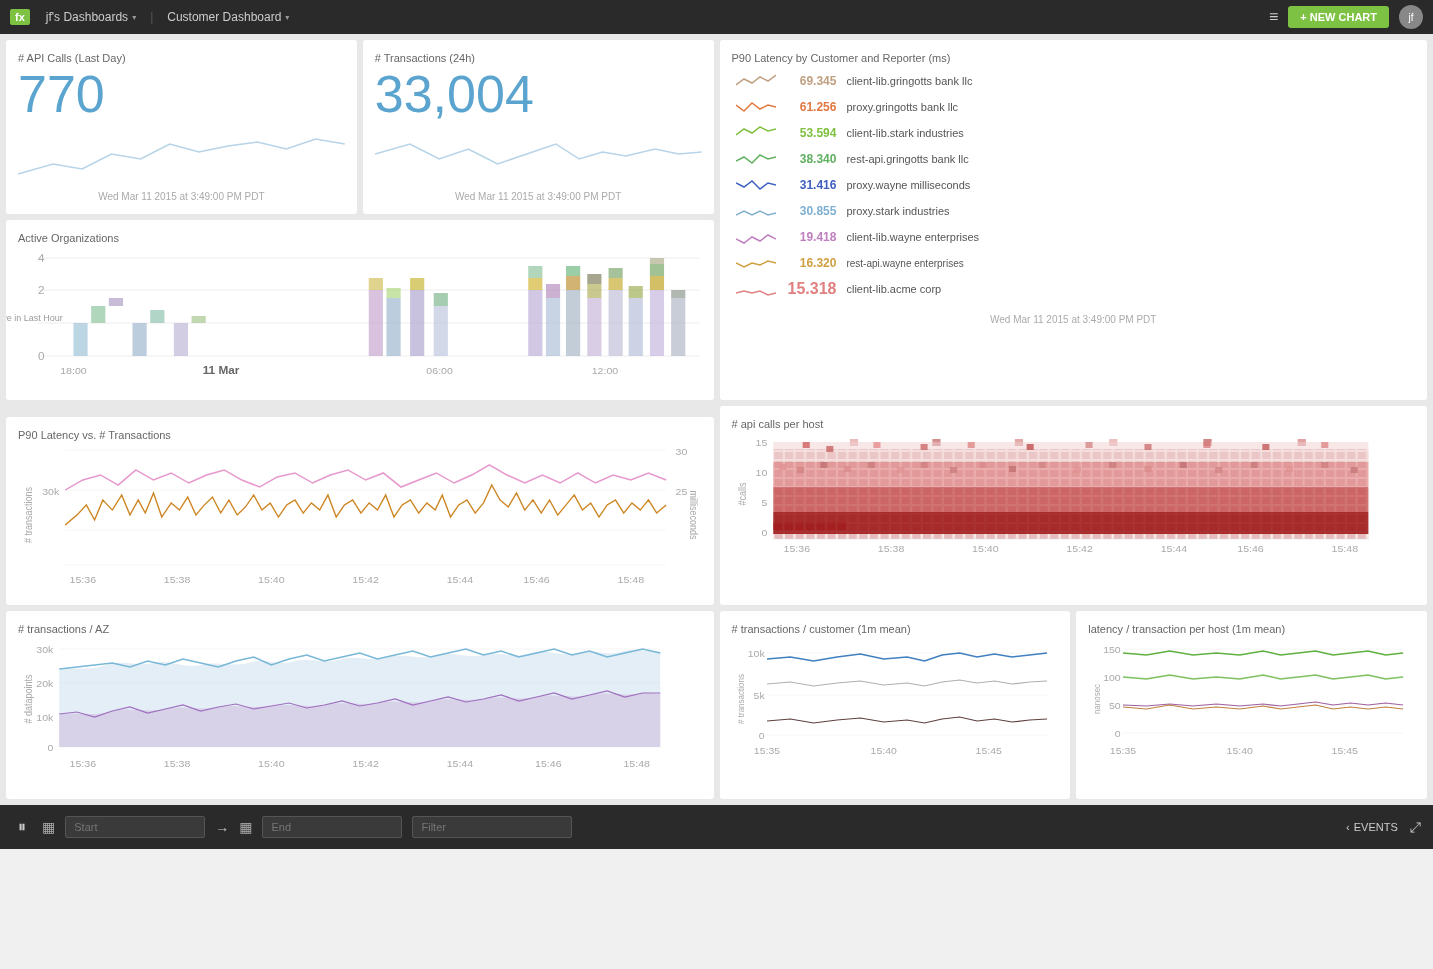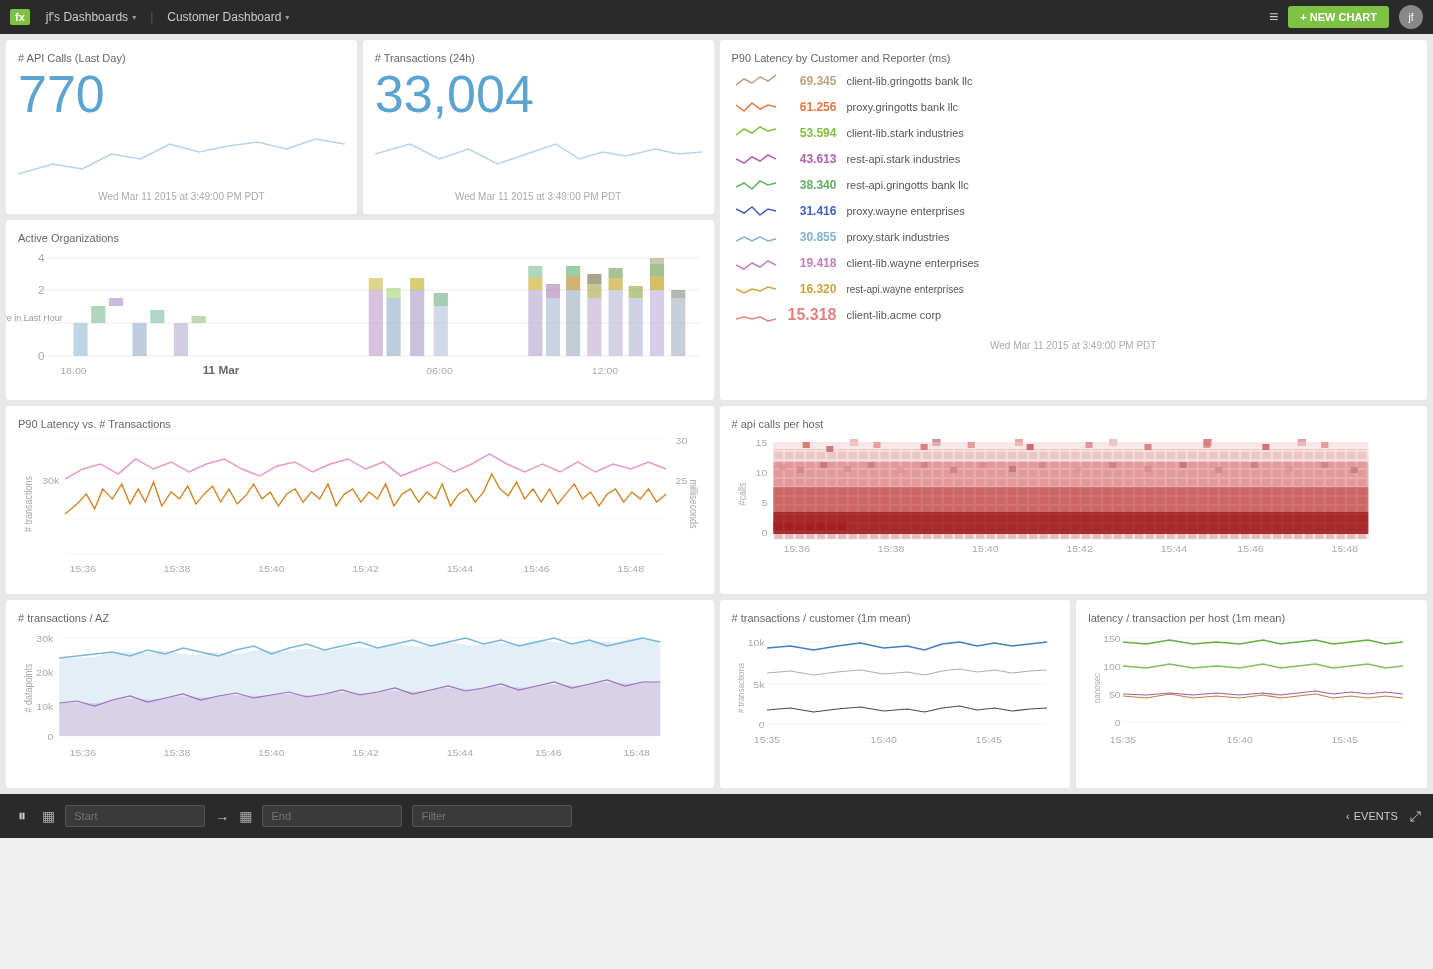--- a/index.html
+++ b/index.html
@@ -223,38 +223,31 @@
           </tr>
           <tr>
             <td style="width: 50px;"><svg width="40" height="18" viewBox="0 0 40 18">
                 <polyline points="0,12,8,6,16,10,24,4,32,8,40,6" fill="none" stroke="#80c040" stroke-width="1.5"></polyline>
               </svg></td>
             <td style="font-weight: 600; width: 55px; text-align: right; color: rgb(128, 192, 64); font-size: 12px; padding: 2px 6px;">53.594</td>
             <td style="color: rgb(85, 85, 85); font-size: 11px; padding: 2px 4px;">client-lib.stark industries</td>
           </tr>
           <tr>
             <td style="width: 50px;"><svg width="40" height="18" viewBox="0 0 40 18">
-                <polyline points="0,10,8,14,16,8,24,12,32,6,40,10" fill="none" stroke="#b060b0" stroke-width="1.5"></polyline>
-              </svg></td>
-            <td style="font-weight: 600; width: 55px; text-align: right; color: rgb(176, 96, 176); font-size: 12px; padding: 2px 6px;">43.613</td>
-            <td style="color: rgb(85, 85, 85); font-size: 11px; padding: 2px 4px;">rest-api.stark industries</td>
-          </tr>
-          <tr>
-            <td style="width: 50px;"><svg width="40" height="18" viewBox="0 0 40 18">
                 <polyline points="0,12,8,8,16,14,24,6,32,10,40,8" fill="none" stroke="#60b060" stroke-width="1.5"></polyline>
               </svg></td>
             <td style="font-weight: 600; width: 55px; text-align: right; color: rgb(96, 176, 96); font-size: 12px; padding: 2px 6px;">38.340</td>
             <td style="color: rgb(85, 85, 85); font-size: 11px; padding: 2px 4px;">rest-api.gringotts bank llc</td>
           </tr>
           <tr>
             <td style="width: 50px;"><svg width="40" height="18" viewBox="0 0 40 18">
                 <polyline points="0,8,8,12,16,6,24,14,32,8,40,10" fill="none" stroke="#4060c0" stroke-width="1.5"></polyline>
               </svg></td>
             <td style="font-weight: 600; width: 55px; text-align: right; color: rgb(64, 96, 192); font-size: 12px; padding: 2px 6px;">31.416</td>
-            <td style="color: rgb(85, 85, 85); font-size: 11px; padding: 2px 4px;">proxy.wayne enterprises</td>
+            <td style="color: rgb(85, 85, 85); font-size: 11px; padding: 2px 4px;">proxy.wayne milliseconds</td>
           </tr>
           <tr>
             <td style="width: 50px;"><svg width="40" height="18" viewBox="0 0 40 18">
                 <polyline points="0,14,8,10,16,14,24,10,32,14,40,12" fill="none" stroke="#80b0d0" stroke-width="1.5"></polyline>
               </svg></td>
             <td style="font-weight: 600; width: 55px; text-align: right; color: rgb(128, 176, 208); font-size: 12px; padding: 2px 6px;">30.855</td>
             <td style="color: rgb(85, 85, 85); font-size: 11px; padding: 2px 4px;">proxy.stark industries</td>
           </tr>
           <tr>
             <td style="width: 50px;"><svg width="40" height="18" viewBox="0 0 40 18">
@@ -349,21 +342,21 @@
         <rect x="536" y="42" width="12" height="8" fill="#909890" opacity="0.7"></rect>
 
         <text x="30" y="126" font-size="9" fill="#aaa" text-anchor="middle">18:00</text>
         <text x="155" y="126" font-size="10" fill="#666" text-anchor="middle" font-weight="bold">11 Mar</text>
         <text x="340" y="126" font-size="9" fill="#aaa" text-anchor="middle">06:00</text>
         <text x="480" y="126" font-size="9" fill="#aaa" text-anchor="middle">12:00</text>
       </svg>
     </div>
   </div>
 
-  <div class="card" style="grid-column:1; grid-row:3;">
+  <div class="card" style="grid-column:1; grid-row:3;margin-top:11px;">
     <div class="card-title">P90 Latency vs. # Transactions</div>
     <div style="position:relative;">
       <svg style="width:100%;height:145px;" viewBox="0 0 580 145" preserveAspectRatio="none">
 
         <line x1="40" y1="5" x2="550" y2="5" stroke="#eee" stroke-width="0.5"></line>
         <line x1="40" y1="45" x2="550" y2="45" stroke="#eee" stroke-width="0.5"></line>
         <line x1="40" y1="85" x2="550" y2="85" stroke="#eee" stroke-width="0.5"></line>
         <line x1="40" y1="120" x2="550" y2="120" stroke="#eee" stroke-width="0.5"></line>
 
         <text x="35" y="50" font-size="9" fill="#aaa" text-anchor="end">30k</text>

